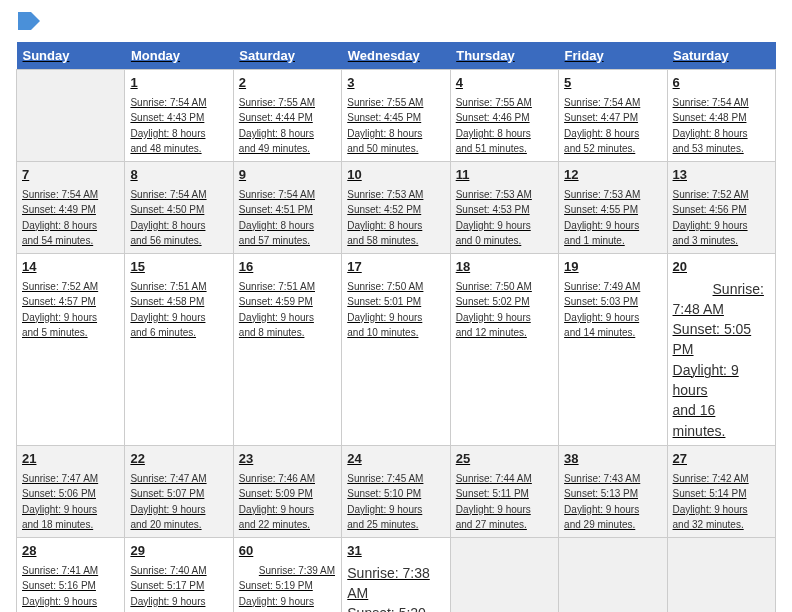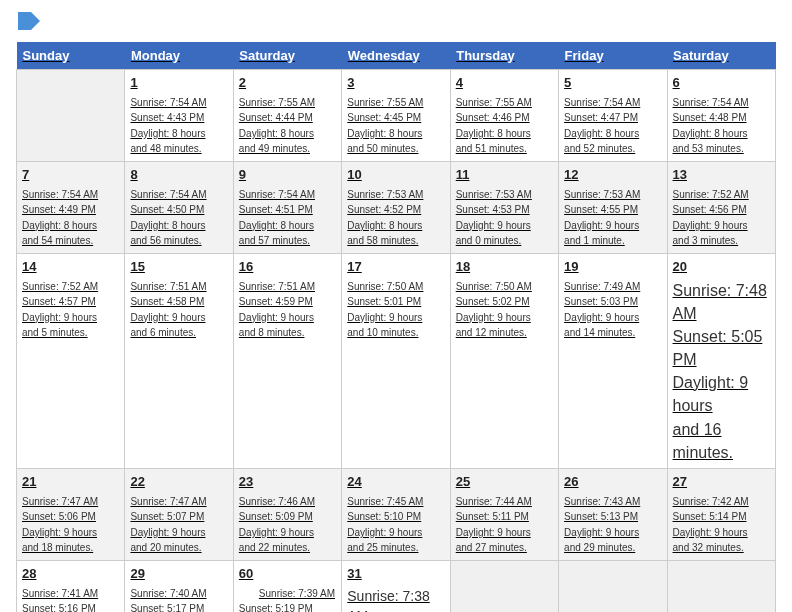--- a/index.html
+++ b/index.html
@@ -193,21 +193,21 @@
 Daylight: 9 hours
 and 10 minutes.</span></td>
         <td><span class="day-number">18</span><span style="white-space: pre-line; font-size: 10px; color: rgb(51, 51, 51);">Sunrise: 7:50 AM
 Sunset: 5:02 PM
 Daylight: 9 hours
 and 12 minutes.</span></td>
         <td><span class="day-number">19</span><span style="white-space: pre-line; font-size: 10px; color: rgb(51, 51, 51);">Sunrise: 7:49 AM
 Sunset: 5:03 PM
 Daylight: 9 hours
 and 14 minutes.</span></td>
-        <td><span class="day-number">20</span><span style="white-space: pre-line; font-size: 16px; color: rgb(51, 51, 51);">Sunrise: 7:48 AM
+        <td><span class="day-number">20</span><span style="white-space: pre-line; font-size: 14px; color: rgb(51, 51, 51); margin-left: 40px;">Sunrise: 7:48 AM
 Sunset: 5:05 PM
 Daylight: 9 hours
 and 16 minutes.</span></td>
       </tr>
       <tr>
         <td><span class="day-number">21</span><span style="white-space: pre-line; font-size: 10px; color: rgb(51, 51, 51);">Sunrise: 7:47 AM
 Sunset: 5:06 PM
 Daylight: 9 hours
 and 18 minutes.</span></td>
         <td><span class="day-number">22</span><span style="white-space: pre-line; font-size: 10px; color: rgb(51, 51, 51);">Sunrise: 7:47 AM
@@ -219,21 +219,21 @@
 Daylight: 9 hours
 and 22 minutes.</span></td>
         <td><span class="day-number">24</span><span style="white-space: pre-line; font-size: 10px; color: rgb(51, 51, 51);">Sunrise: 7:45 AM
 Sunset: 5:10 PM
 Daylight: 9 hours
 and 25 minutes.</span></td>
         <td><span class="day-number">25</span><span style="white-space: pre-line; font-size: 10px; color: rgb(51, 51, 51);">Sunrise: 7:44 AM
 Sunset: 5:11 PM
 Daylight: 9 hours
 and 27 minutes.</span></td>
-        <td><span class="day-number">26</span><span style="white-space: pre-line; font-size: 10px; color: rgb(51, 51, 51);">Sunrise: 7:43 AM
+        <td><span class="day-number">38</span><span style="white-space: pre-line; font-size: 10px; color: rgb(51, 51, 51);">Sunrise: 7:43 AM
 Sunset: 5:13 PM
 Daylight: 9 hours
 and 29 minutes.</span></td>
         <td><span class="day-number">27</span><span style="white-space: pre-line; font-size: 10px; color: rgb(51, 51, 51);">Sunrise: 7:42 AM
 Sunset: 5:14 PM
 Daylight: 9 hours
 and 32 minutes.</span></td>
       </tr>
       <tr>
         <td><span class="day-number">28</span><span style="white-space: pre-line; font-size: 10px; color: rgb(51, 51, 51);">Sunrise: 7:41 AM

